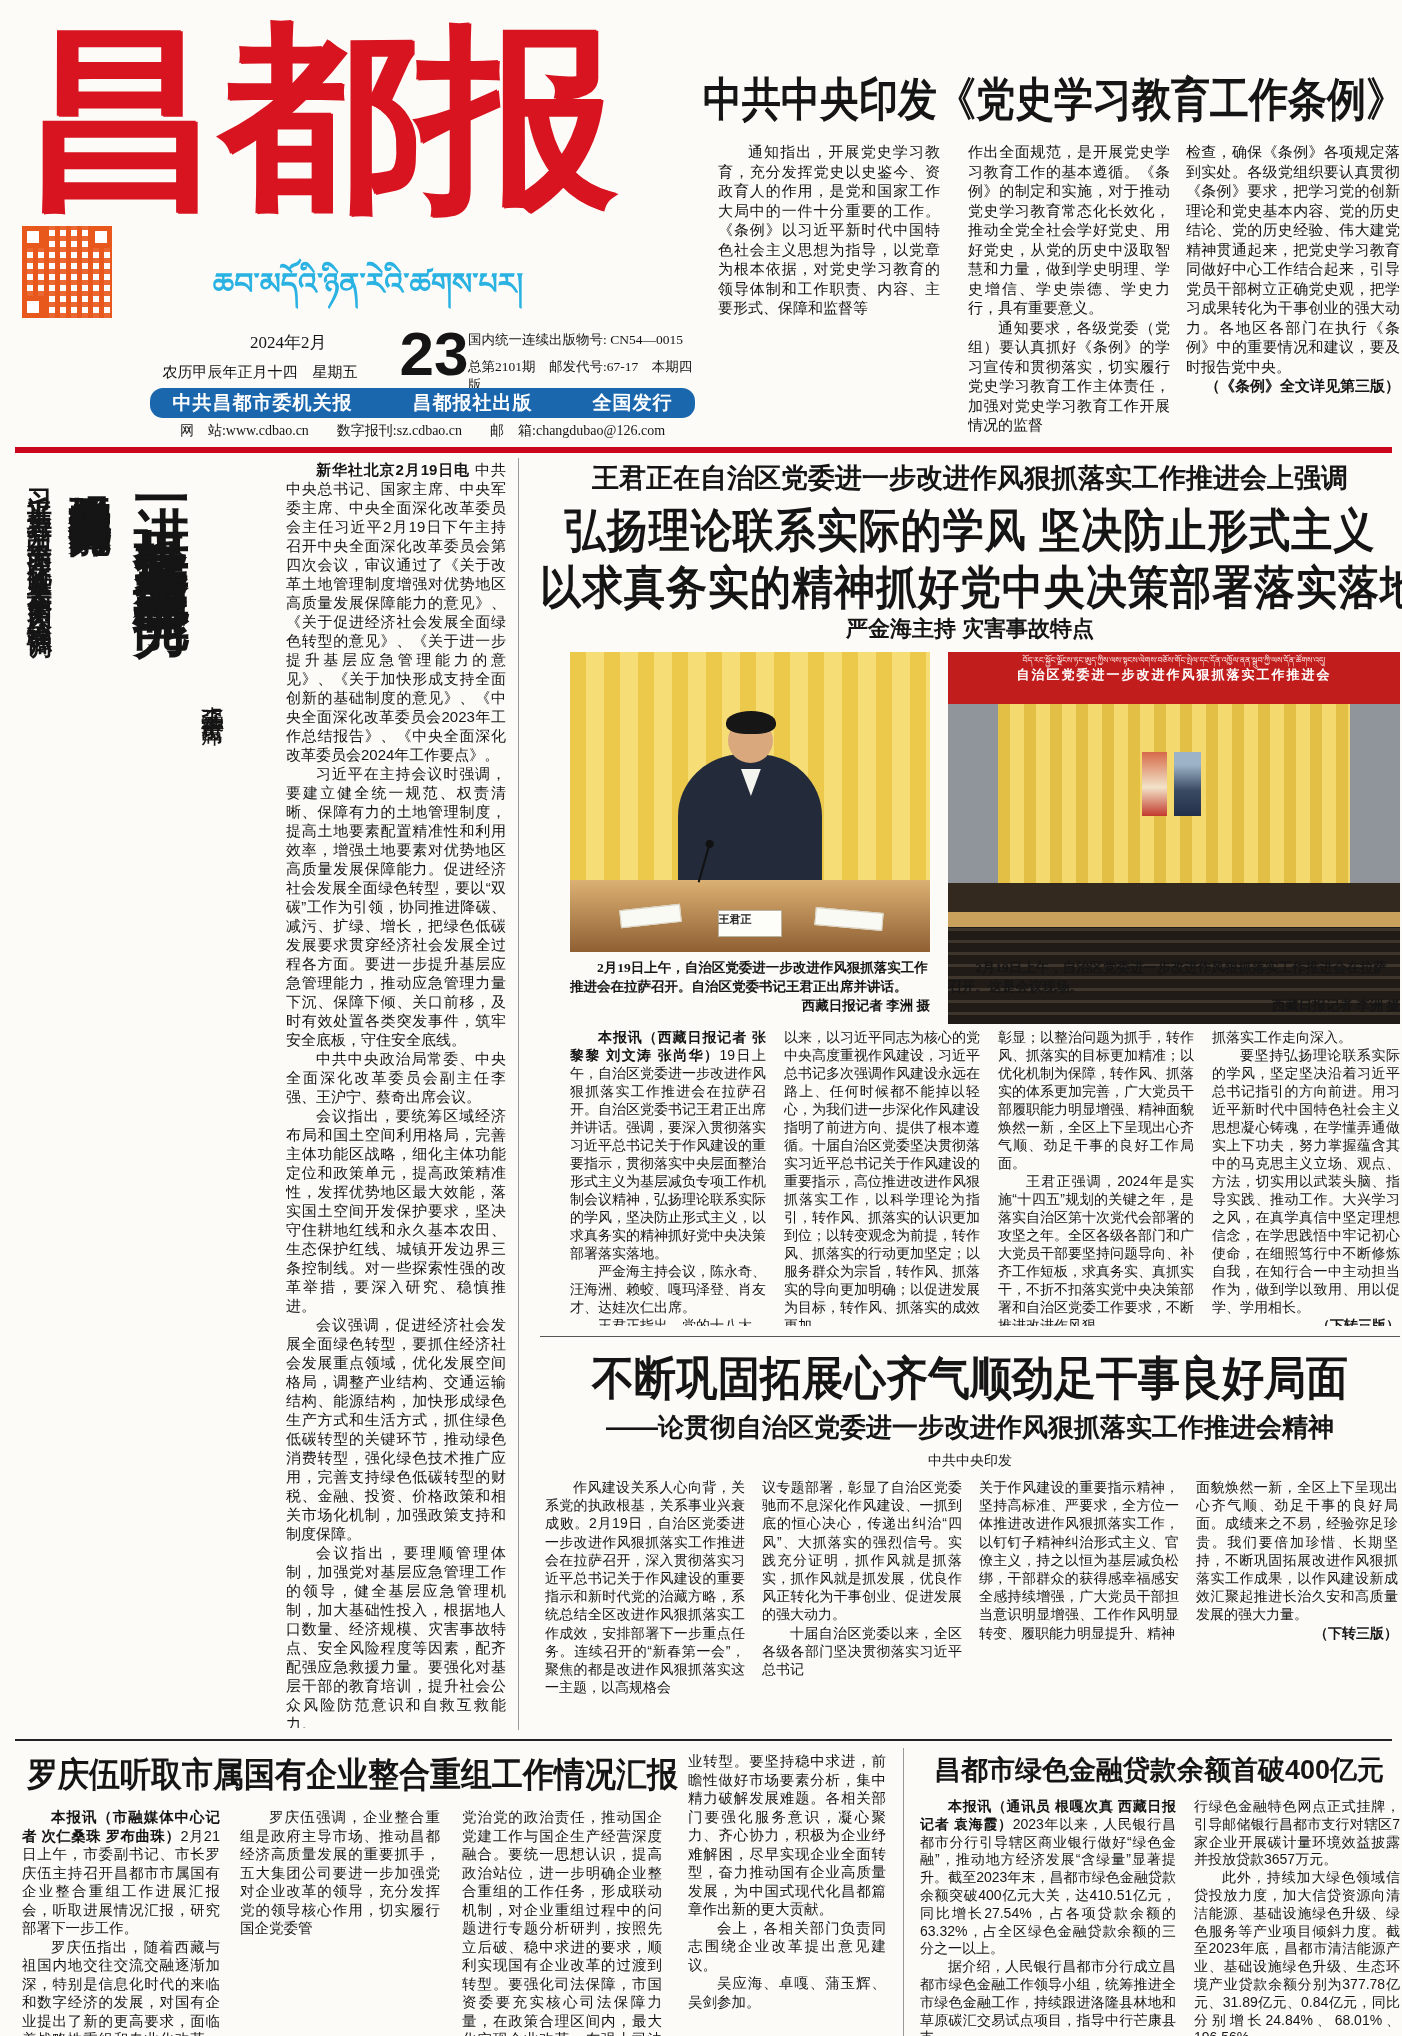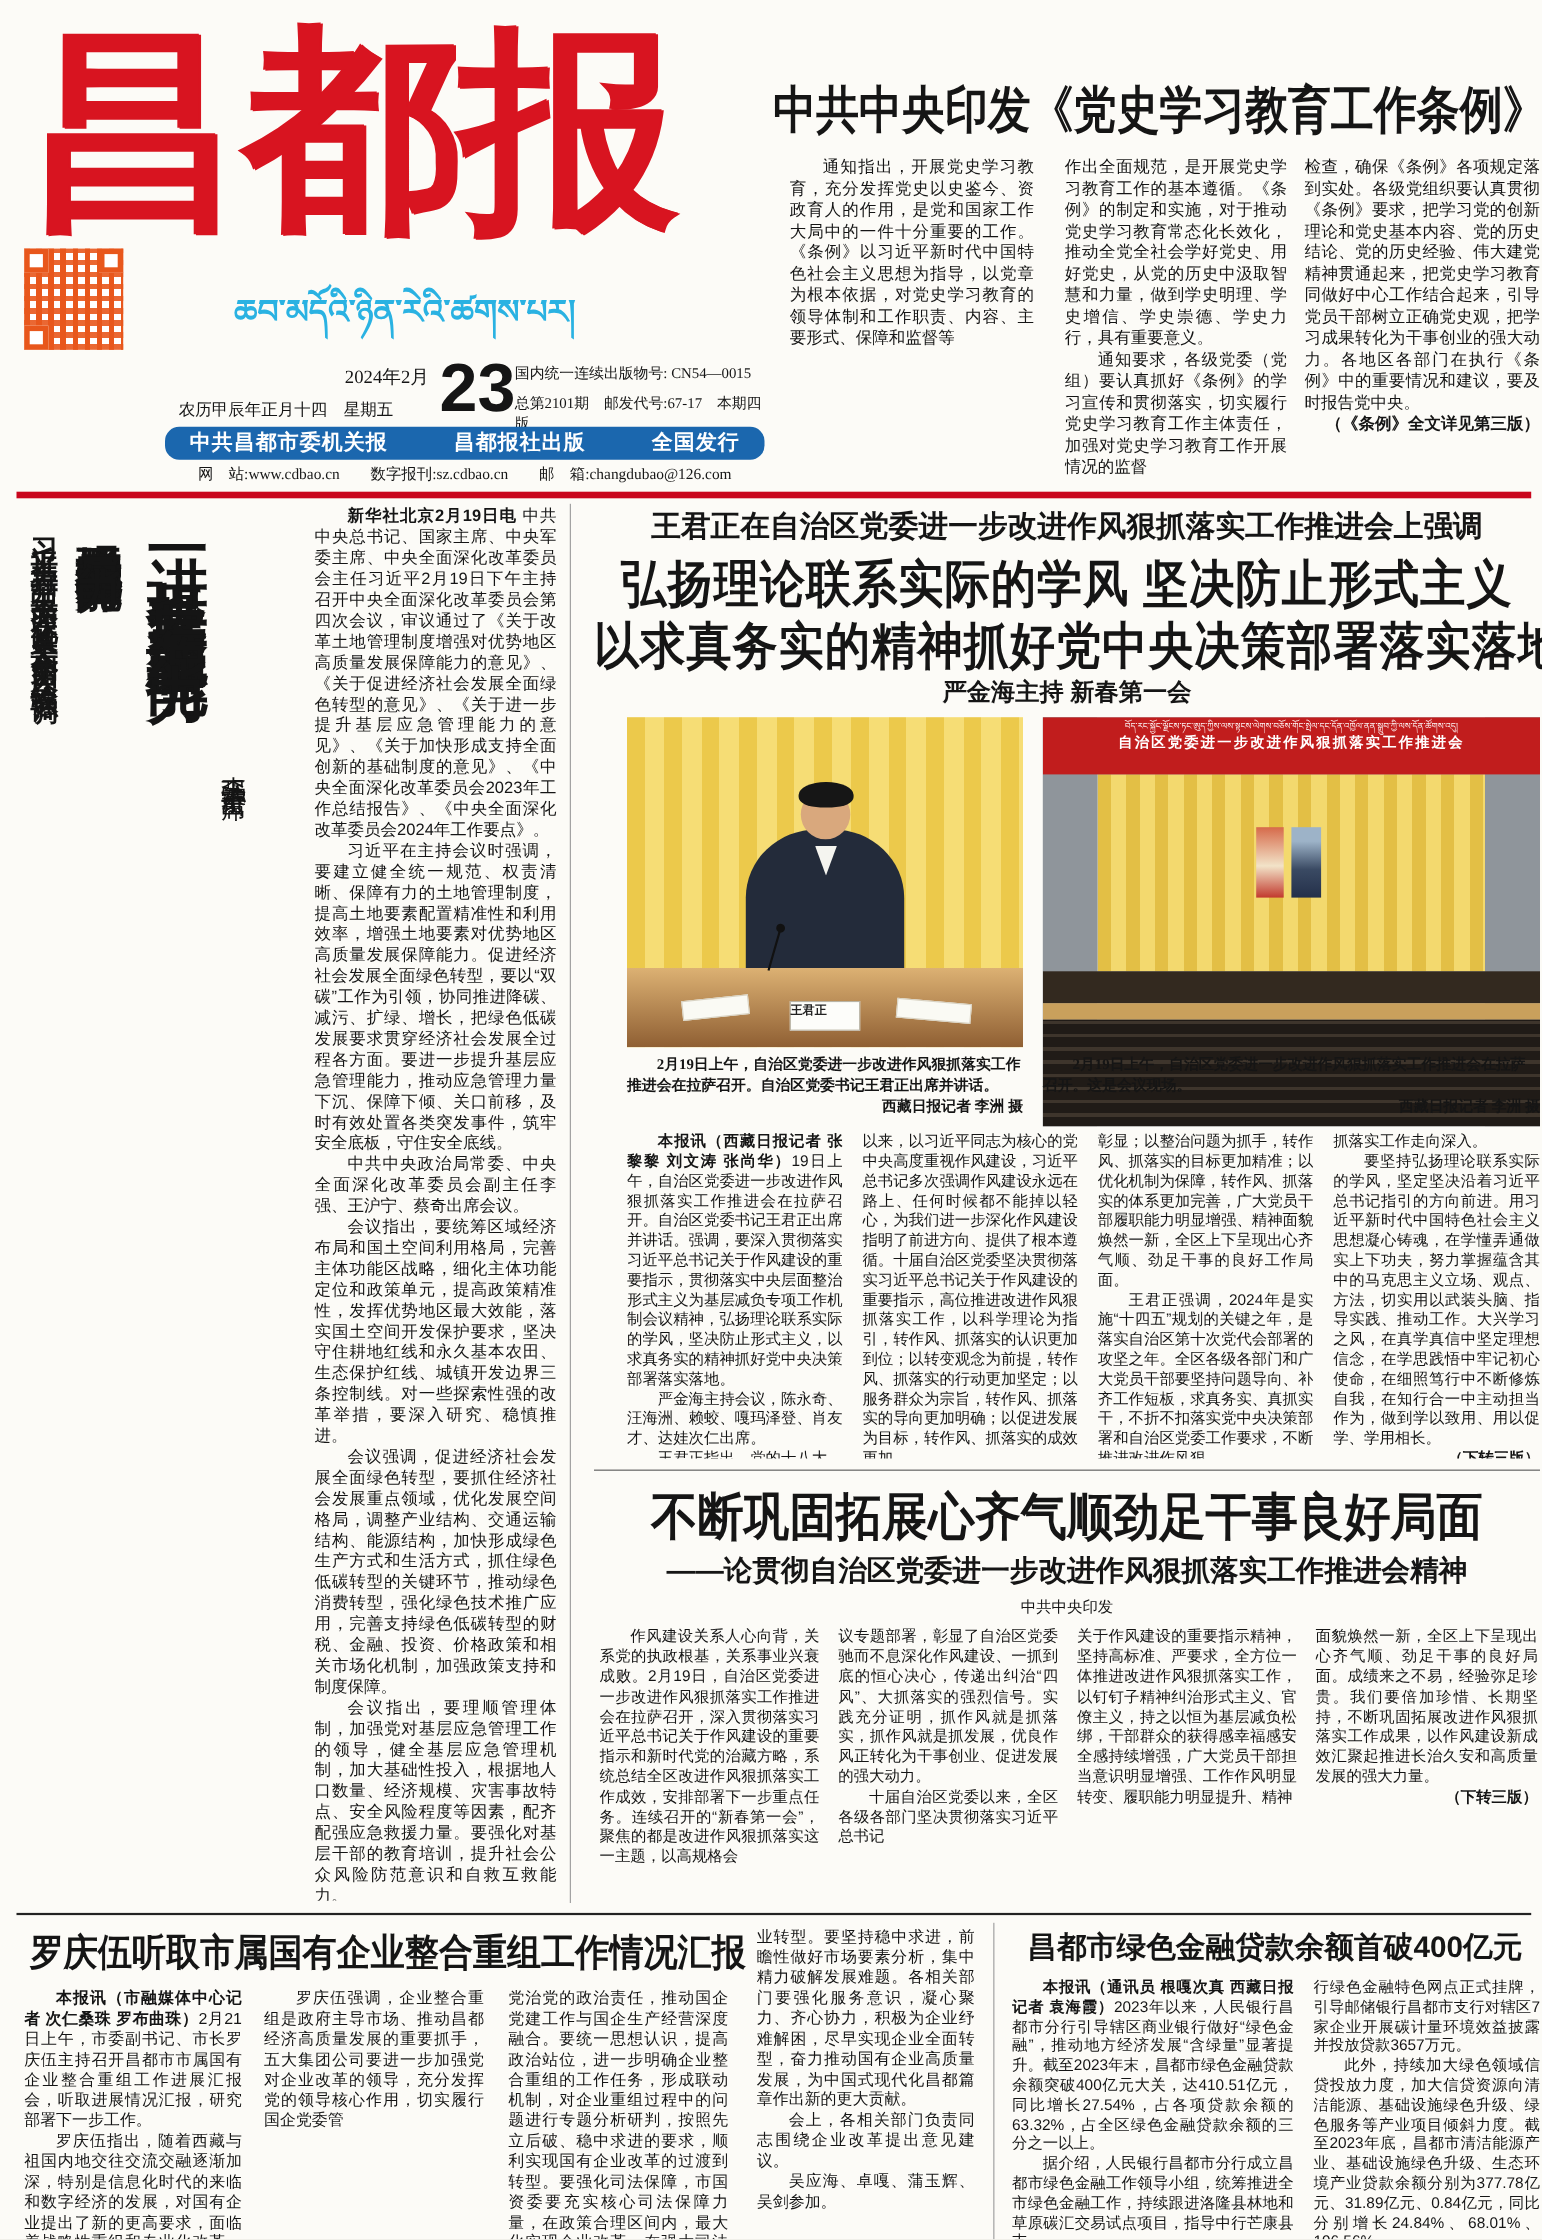--- a/index.html
+++ b/index.html
@@ -14,21 +14,21 @@
   
   .mast-title{left:22px;top:-14px;width:548px;height:268px;display:flex;justify-content:space-between;
       font-family:"DejaVu Serif","Liberation Serif",serif;font-weight:900;font-size:198px;line-height:262px;
       color:#d81420;text-shadow:2px 1px 0 #d81420;}
   .mast-tib{left:168px;top:250px;width:400px;text-align:center;font-size:30px;font-weight:bold;color:#2ab2e2;}
   .qr{left:22px;top:226px;width:90px;height:92px;
       background-image:repeating-linear-gradient(0deg,rgba(232,87,28,.9) 0 5px,transparent 5px 11px),
                        repeating-linear-gradient(90deg,#e8571c 0 5px,#fff 5px 11px);}
   .qr i{position:absolute;width:22px;height:22px;border:5px solid #e8571c;background:#fff;}
   .qr i.c1{left:0;top:0;} .qr i.c2{right:0;top:0;} .qr i.c3{left:0;bottom:0;}
-  .pub-date{left:250px;top:331px;width:140px;font-size:17px;text-align:right;font-family:"Liberation Serif",serif;}
+  .pub-date{left:250px;top:331px;width:140px;font-size:17px;text-align:left;font-family:"Liberation Serif",serif;}
   .pub-lunar{left:126px;top:363px;width:268px;font-size:15px;text-align:center;font-family:"Liberation Serif",serif;}
   .pub-day{left:386px;top:318px;width:96px;font-size:62px;font-weight:900;text-align:center;}
   .pub-issn1{left:468px;top:331px;width:234px;font-size:13.5px;font-family:"Liberation Serif",serif;}
   .pub-issn2{left:468px;top:358px;width:234px;font-size:13.5px;font-family:"Liberation Serif",serif;}
   .org-bar{left:150px;top:388px;width:545px;height:30px;background:#1b67ae;color:#fff;font-weight:bold;
       font-size:19px;line-height:30px;text-align:center;letter-spacing:1px;border-radius:13px;}
   .contact{left:150px;top:422px;width:545px;font-size:14px;text-align:center;font-family:"Liberation Serif",serif;}
   
   .top-h{left:703px;top:68px;width:697px;font-size:39px;font-weight:900;text-align:center;
       transform:scaleY(1.18);transform-origin:top;white-space:nowrap;}
@@ -141,21 +141,21 @@
       <p>中共中央政治局常委、中央全面深化改革委员会副主任李强、王沪宁、蔡奇出席会议。</p>
       <p>会议指出，要统筹区域经济布局和国土空间利用格局，完善主体功能区战略，细化主体功能定位和政策单元，提高政策精准性，发挥优势地区最大效能，落实国土空间开发保护要求，坚决守住耕地红线和永久基本农田、生态保护红线、城镇开发边界三条控制线。对一些探索性强的改革举措，要深入研究、稳慎推进。</p>
       <p>会议强调，促进经济社会发展全面绿色转型，要抓住经济社会发展重点领域，优化发展空间格局，调整产业结构、交通运输结构、能源结构，加快形成绿色生产方式和生活方式，抓住绿色低碳转型的关键环节，推动绿色消费转型，强化绿色技术推广应用，完善支持绿色低碳转型的财税、金融、投资、价格政策和相关市场化机制，加强政策支持和制度保障。</p>
       <p>会议指出，要理顺管理体制，加强党对基层应急管理工作的领导，健全基层应急管理机制，加大基础性投入，根据地人口数量、经济规模、灾害事故特点、安全风险程度等因素，配齐配强应急救援力量。要强化对基层干部的教育培训，提升社会公众风险防范意识和自救互救能力。</p>
     </div>
   <div class="vdiv" style="left:518px;top:458px;height:1272px;"></div>
 
   <div class="abs c-kick">王君正在自治区党委进一步改进作风狠抓落实工作推进会上强调</div>
   <div class="abs c-h" style="top:500px;">弘扬理论联系实际的学风 坚决防止形式主义</div>
   <div class="abs c-h" style="top:557px;">以求真务实的精神抓好党中央决策部署落实落地</div>
-  <div class="abs c-by">严金海主持 新春第一会</div>
+  <div class="abs c-by">严金海主持 灾害事故特点</div>
 
   <div class="photo" style="left:570px;top:652px;width:360px;height:300px;">
     <div class="figure"></div>
     <div class="head"></div>
     <div class="shirt"></div>
     <div class="desk"></div>
     <div class="paper p1"></div>
     <div class="paper p2"></div>
     <div class="mic"></div>
     <div class="plate">王君正</div>

